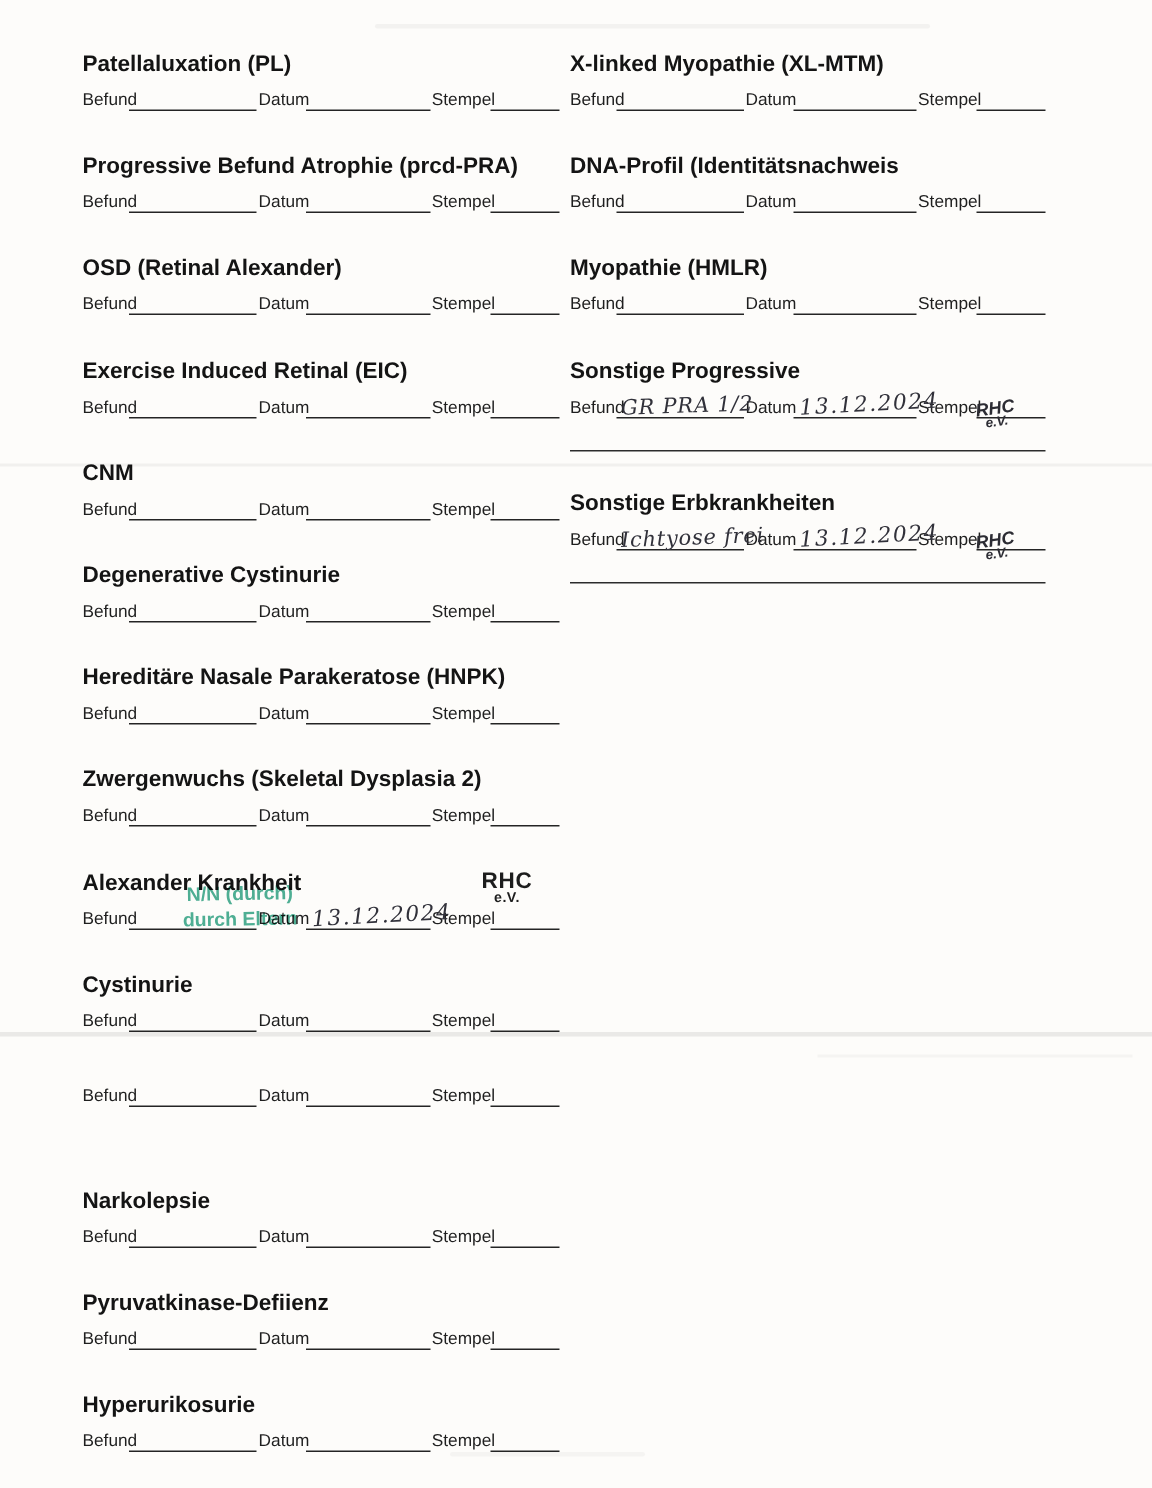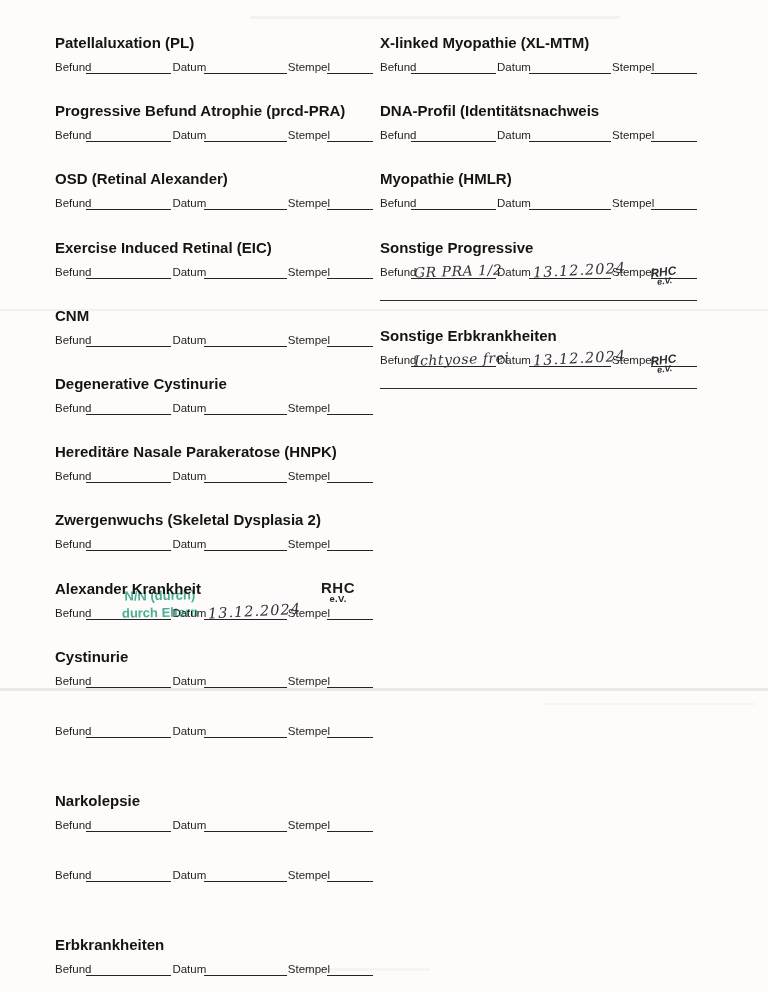--- a/index.html
+++ b/index.html
@@ -333,40 +333,41 @@
         </span>
         <span class="lbl stempel">Stempel</span>
         <span class="rule r3">
           
         </span>
       </div>
 
     </div>
       <div class="section">
 
-
-      <div class="field-row">
-        <span class="lbl befund">Befund</span>
-        <span class="rule r1">
-          
-        </span>
-        <span class="lbl datum">Datum</span>
-        <span class="rule r2">
-          
-        </span>
-        <span class="lbl stempel">Stempel</span>
-        <span class="rule r3">
-          
-        </span>
-      </div>
-
-    </div>
-      <div class="section">
-
-      <div class="section-title">Erbkrankheiten</div>
+      <div class="section-title">Pyruvatkinase-Defiienz</div>
+
+      <div class="field-row">
+        <span class="lbl befund">Befund</span>
+        <span class="rule r1">
+          
+        </span>
+        <span class="lbl datum">Datum</span>
+        <span class="rule r2">
+          
+        </span>
+        <span class="lbl stempel">Stempel</span>
+        <span class="rule r3">
+          
+        </span>
+      </div>
+
+    </div>
+      <div class="section">
+
+      <div class="section-title">Hyperurikosurie</div>
 
       <div class="field-row">
         <span class="lbl befund">Befund</span>
         <span class="rule r1">
           
         </span>
         <span class="lbl datum">Datum</span>
         <span class="rule r2">
           
         </span>

